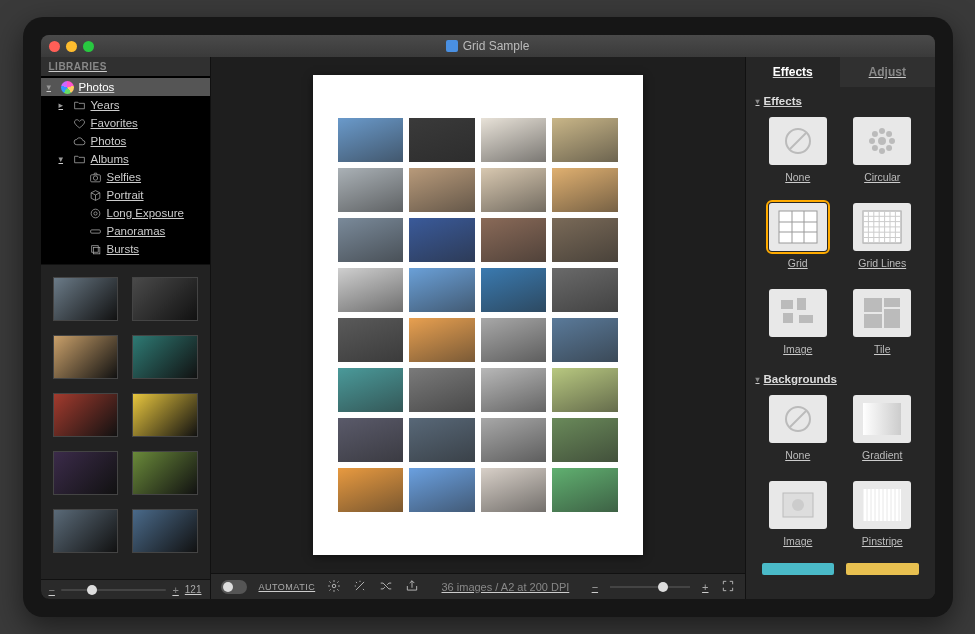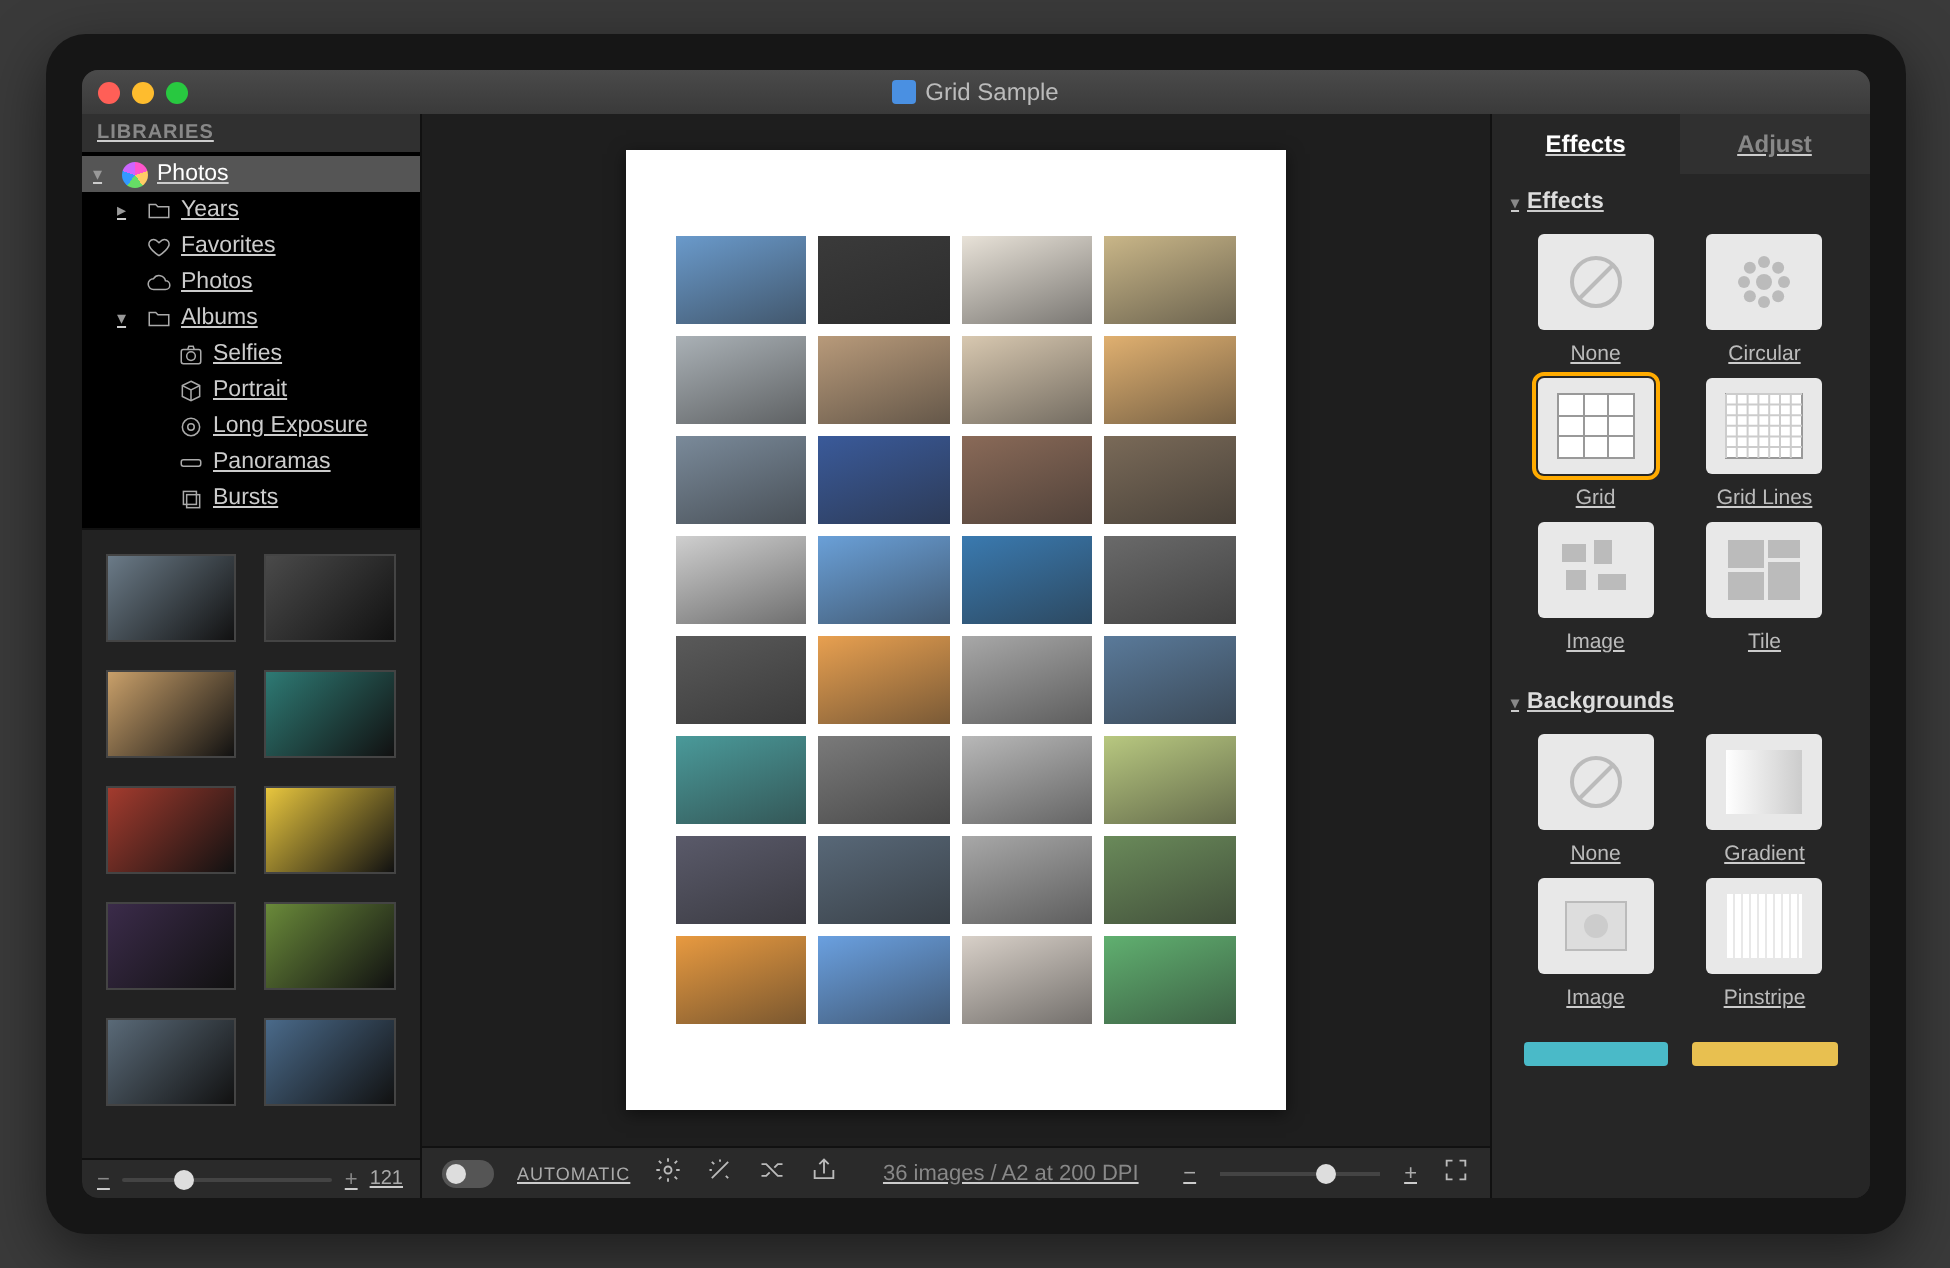--- a/index.html
+++ b/index.html
@@ -125,21 +125,21 @@
   
   .panel{
     width:190px; background:#262626; border-left:1px solid #111;
     display:flex; flex-direction:column; overflow:auto;
   }
   .tabs{display:flex;}
   .tab{flex:1;text-align:center;padding:8px 0;font-size:12px;font-weight:600;color:#888;background:#303030;cursor:pointer;}
   .tab.active{color:#fff;background:#262626;}
   .section-head{padding:8px 10px 4px;font-size:11.5px;font-weight:600;color:#ddd;display:flex;align-items:center;gap:4px;}
   .section-head .tri{font-size:8px;color:#888;}
-  .opt-grid{display:grid;grid-template-columns:1fr 1fr;gap:6px 12px;padding:6px 16px 10px;text-align:right;}
+  .opt-grid{display:grid;grid-template-columns:1fr 1fr;gap:20px 12px;padding:6px 16px 10px;text-align:right;}
   .opt{display:flex;flex-direction:column;align-items:center;gap:6px;cursor:pointer;}
   .opt .preview{width:58px;height:48px;background:#e8e8e8;border-radius:3px;display:flex;align-items:center;justify-content:center;}
   .opt.sel .preview{outline:2px solid #ffab00;outline-offset:1px;}
   .opt .label{font-size:10.5px;color:#bbb;}
   .preview svg{width:42px;height:36px;}
   .bg-strip{display:grid;grid-template-columns:1fr 1fr;gap:8px 12px;padding:6px 16px 4px;}
   .bg-swatch{height:12px;border-radius:2px;}
 </style>
 </head>
 <body>

